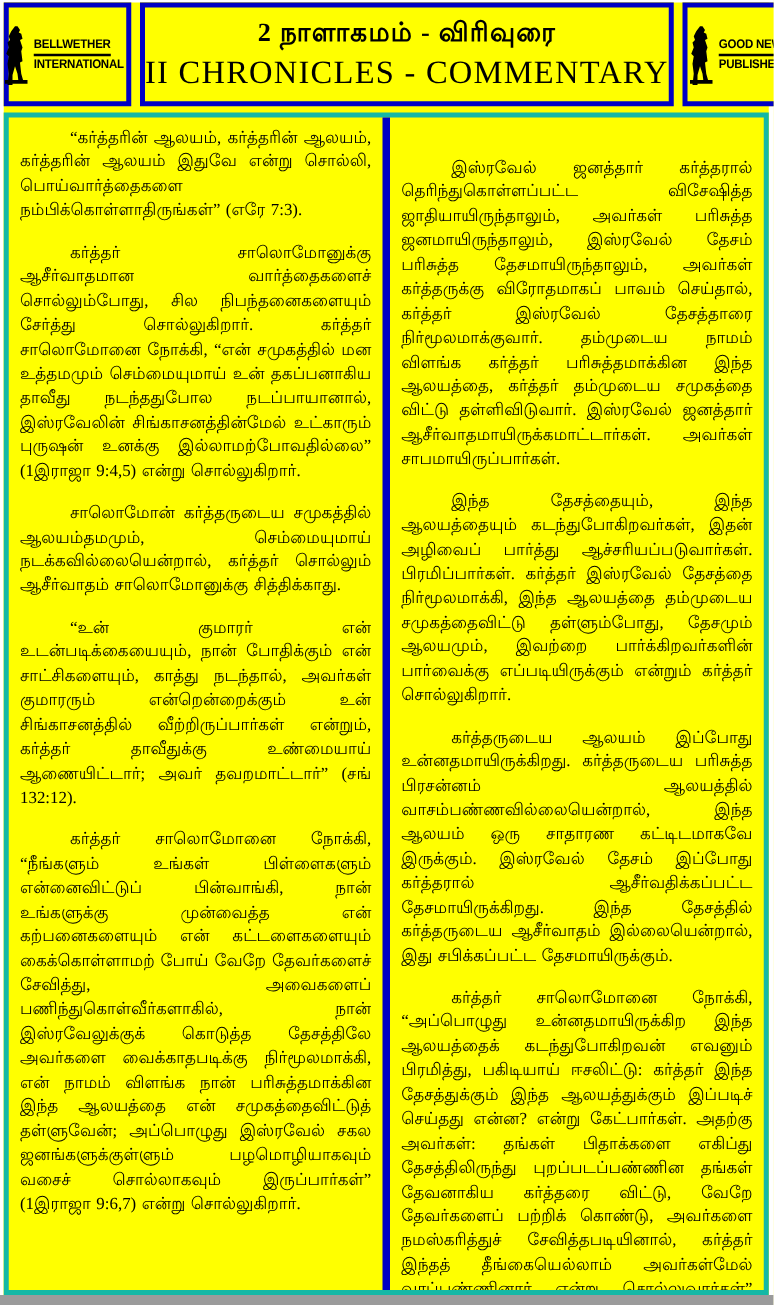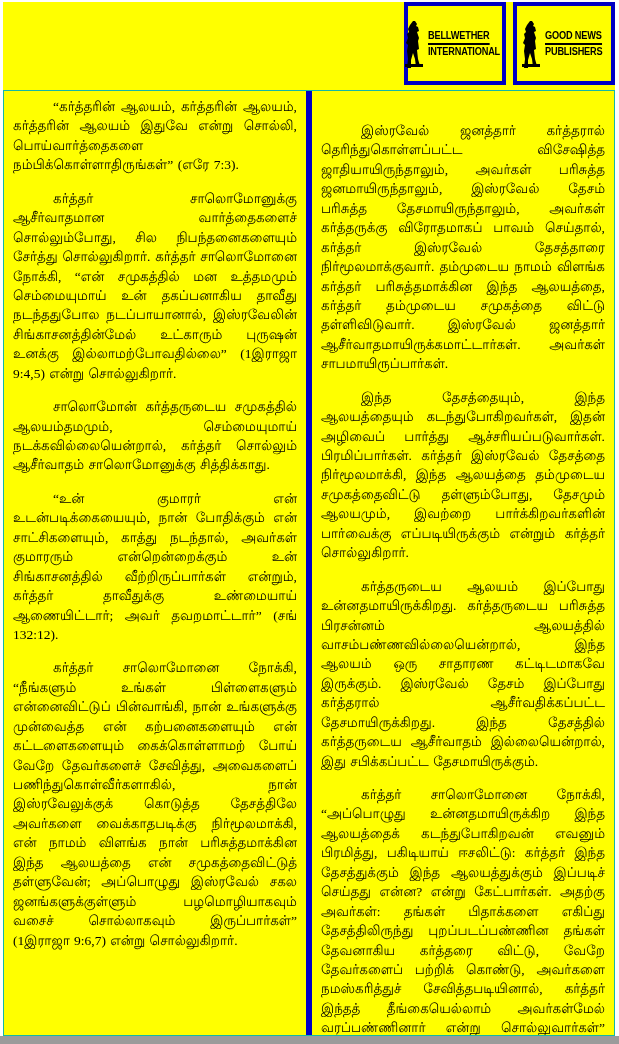--- a/index.html
+++ b/index.html
@@ -9,21 +9,21 @@
     font-family:"Liberation Serif", serif;
   }
   .canvas {
     position:absolute; left:3px; top:2px; width:612px; height:1034px;
     background:#ffff00;
   }
   .bottom-strip {
     position:absolute; left:0; bottom:0; width:619px; height:8px;
     background:#9b9b9b;
   }
-  .header { display:flex; gap:7px; height:83px;justify-content:flex-end; }
+  .header { display:flex; gap:7px; height:83px; }
   .bluebox {
     border:4px solid #0000c4; background:#ffff00; box-sizing:border-box;
   }
   .logo-box {
     width:102px; display:flex; align-items:center; justify-content:center; gap:3px;
   }
   .logo-figure { flex:0 0 auto; }
   .logo-text {
     font-family:"Liberation Sans", sans-serif; font-weight:bold;
     font-size:10px; line-height:1.35; letter-spacing:-0.2px; color:#000;
@@ -36,21 +36,21 @@
   }
   .title-tamil {
     font-weight:bold; font-size:21px; color:#000; letter-spacing:1px;
   }
   .title-english {
     font-family:"Liberation Serif", serif; font-size:26px; color:#000;
     letter-spacing:1px; margin-top:2px; white-space:nowrap;
   }
   .main-box {
     position:absolute; left:0; right:0; top:88px; bottom:0;
-    border:1px solid #14b8a6; box-sizing:border-box;
+    border:4px solid #14b8a6; box-sizing:border-box;
     display:flex; background:#ffff00;
   }
   .col {
     flex:1 1 0; padding:6px 9px 4px 9px; box-sizing:border-box; overflow:hidden;
   }
   .col-right { border-left:6px solid #0000c4; padding-top:30px; }
   .col p {
     margin:0 0 14px 0; text-indent:40px;
     font-size:13.5px; line-height:1.44; color:#000;
     text-align:justify; text-align-last:left;
@@ -68,20 +68,24 @@
       <div class="bluebox logo-box">
         <svg class="logo-figure" width="22" height="48" viewBox="0 0 22 48">
           <path fill="#000" d="M12 1 l2 3 -1 2 2 1 1 4 -2 1 2 6 -1 3 1 8 -2 1 1 9 2 7 -4 1 -1 -8 -2 -6 -2 7 0 8 -4 0 1 -9 -1 -8 1 -6 -2 -2 2 -5 -1 -4 2 -2 -1 -3 2 -4 3 -4 z M2 44 l18 0 0 3 -18 0 z"></path>
         </svg>
         <div class="logo-text">
           <span class="l1">BELLWETHER</span>
           <span class="l2">INTERNATIONAL</span>
         </div>
       </div>
 
+      <div class="bluebox title-box">
+        <div class="title-tamil">2 நாளாகமம் - விரிவுரை</div>
+        <div class="title-english">II CHRONICLES - COMMENTARY</div>
+      </div>
 
       <div class="bluebox logo-box">
         <svg class="logo-figure" width="22" height="48" viewBox="0 0 22 48">
           <path fill="#000" d="M12 1 l2 3 -1 2 2 1 1 4 -2 1 2 6 -1 3 1 8 -2 1 1 9 2 7 -4 1 -1 -8 -2 -6 -2 7 0 8 -4 0 1 -9 -1 -8 1 -6 -2 -2 2 -5 -1 -4 2 -2 -1 -3 2 -4 3 -4 z M2 44 l18 0 0 3 -18 0 z"></path>
         </svg>
         <div class="logo-text">
           <span class="l1">GOOD NEWS</span>
           <span class="l2">PUBLISHERS</span>
         </div>
       </div>

